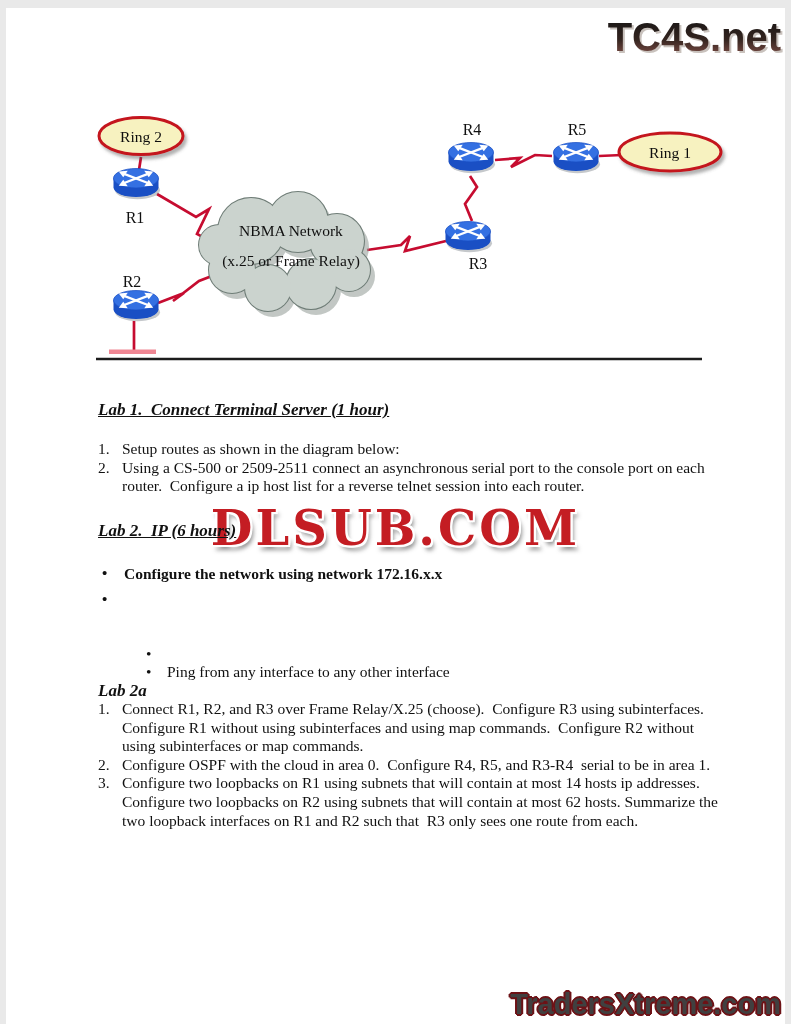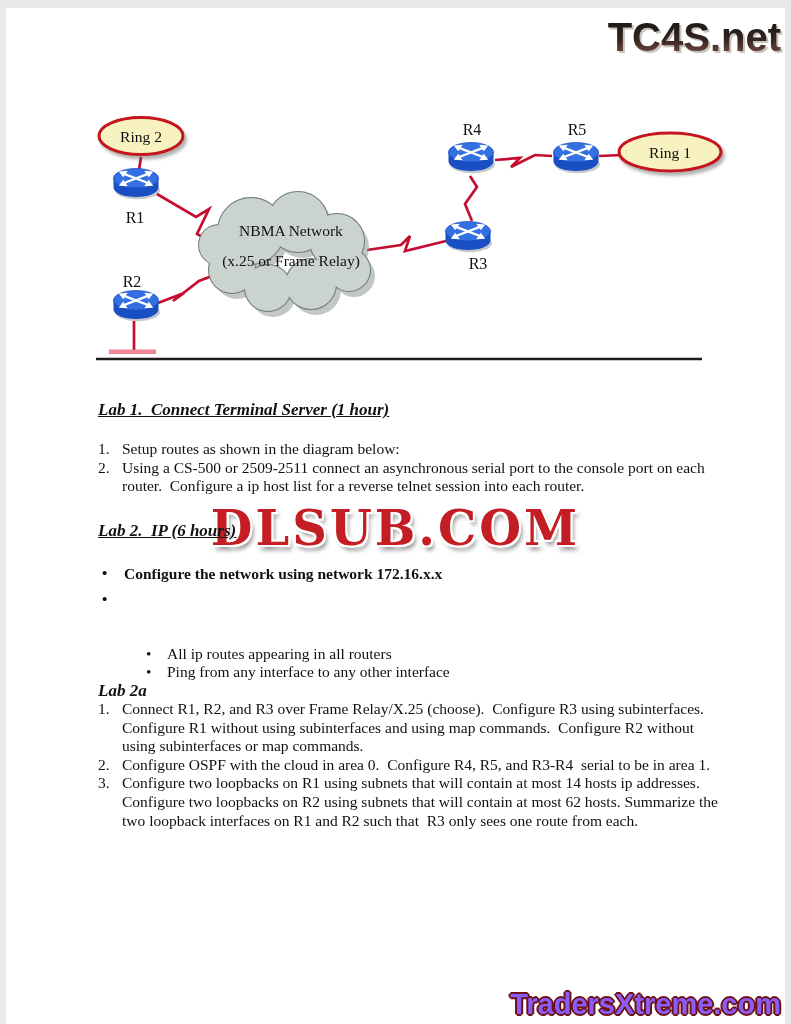--- a/index.html
+++ b/index.html
@@ -60,21 +60,21 @@
     text-shadow:
       -2px -2px 0 #fff, 2px -2px 0 #fff, -2px 2px 0 #fff, 2px 2px 0 #fff,
       0 -2px 0 #fff, 0 2px 0 #fff, -2px 0 0 #fff, 2px 0 0 #fff,
       3px 5px 4px rgba(90,90,90,0.65);
   }
 
   
   .wm-bottom {
     position:absolute; top:980px; right:4px;
     font-family:"Liberation Sans", sans-serif; font-weight:bold; font-size:29px;
-    color:#8b5cf6;
+    color:#404040;
     text-shadow:
       -2px 0 0 #6d1216, 2px 0 0 #6d1216, 0 -2px 0 #6d1216, 0 2px 0 #6d1216,
       -1px -1px 0 #6d1216, 1px 1px 0 #6d1216, -1px 1px 0 #6d1216, 1px -1px 0 #6d1216,
       -4px 0 1px #ffffff, 4px 0 1px #ffffff, 0 -4px 1px #ffffff, 0 4px 1px #ffffff,
       -3px -3px 1px #ffffff, 3px 3px 1px #ffffff, -3px 3px 1px #ffffff, 3px -3px 1px #ffffff;
   }
 </style>
 </head>
 <body>
 
@@ -211,21 +211,20 @@
     </div>
     <div class="row">
       <span class="dot">•</span>
     </div>
   </div>
 
 
   <div class="v-bullets">
     <div class="row">
       <span class="dot">•</span>
-      <span class="pre">All ip routes appearing in all routers</span>
     </div>
     <div class="row">
       <span class="dot">•</span>
       <span class="pre">Ping from any interface to any other interface</span>
     </div>
   </div>
 
   <div class="lab2a-label">Lab 2a</div>
 
   <div class="numlist lab2a-list">

